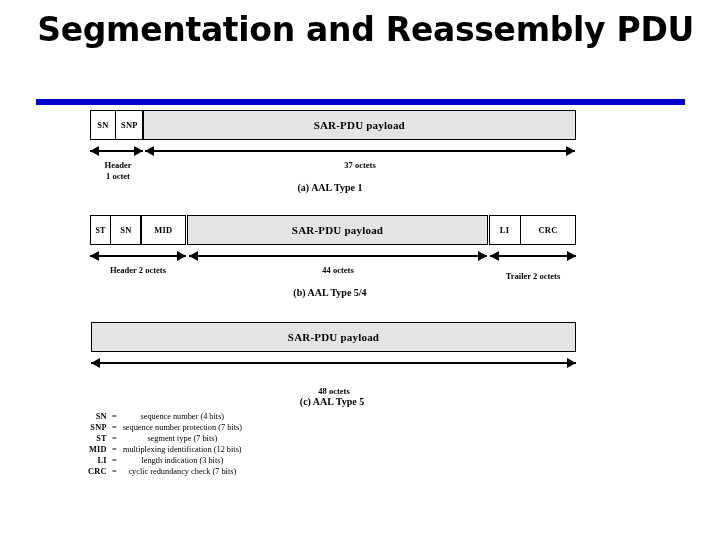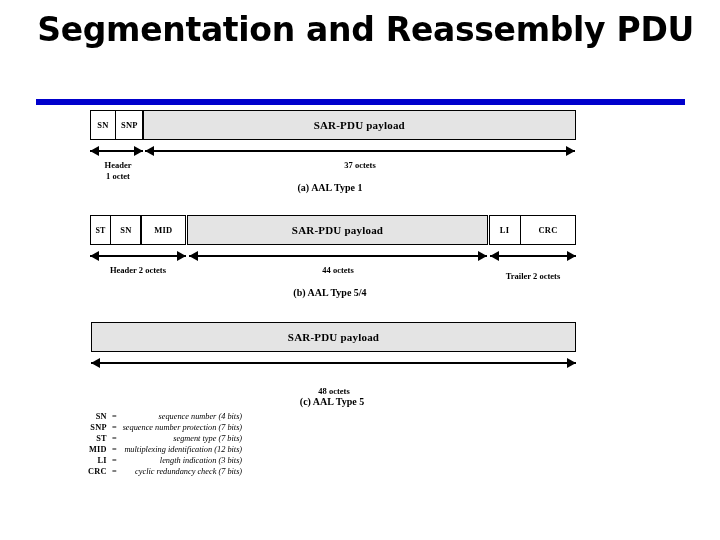--- a/index.html
+++ b/index.html
@@ -162,22 +162,21 @@
     text-align: right;
     padding-right: 5px !important;
     letter-spacing: 0.3px;
   }
   .lg-eq {
     font-weight: bold;
     text-align: center;
     padding-right: 6px !important;
   }
   .lg-desc {
-    text-align: right;
-    font-style: italic;
+    text-align: center;
   }
 </style>
 </head>
 <body>
 
 <div id="slide">
 
   <div id="title">Segmentation and Reassembly PDU</div>
   <div id="title-rule" style="background: rgb(0, 0, 204);"></div>
 

